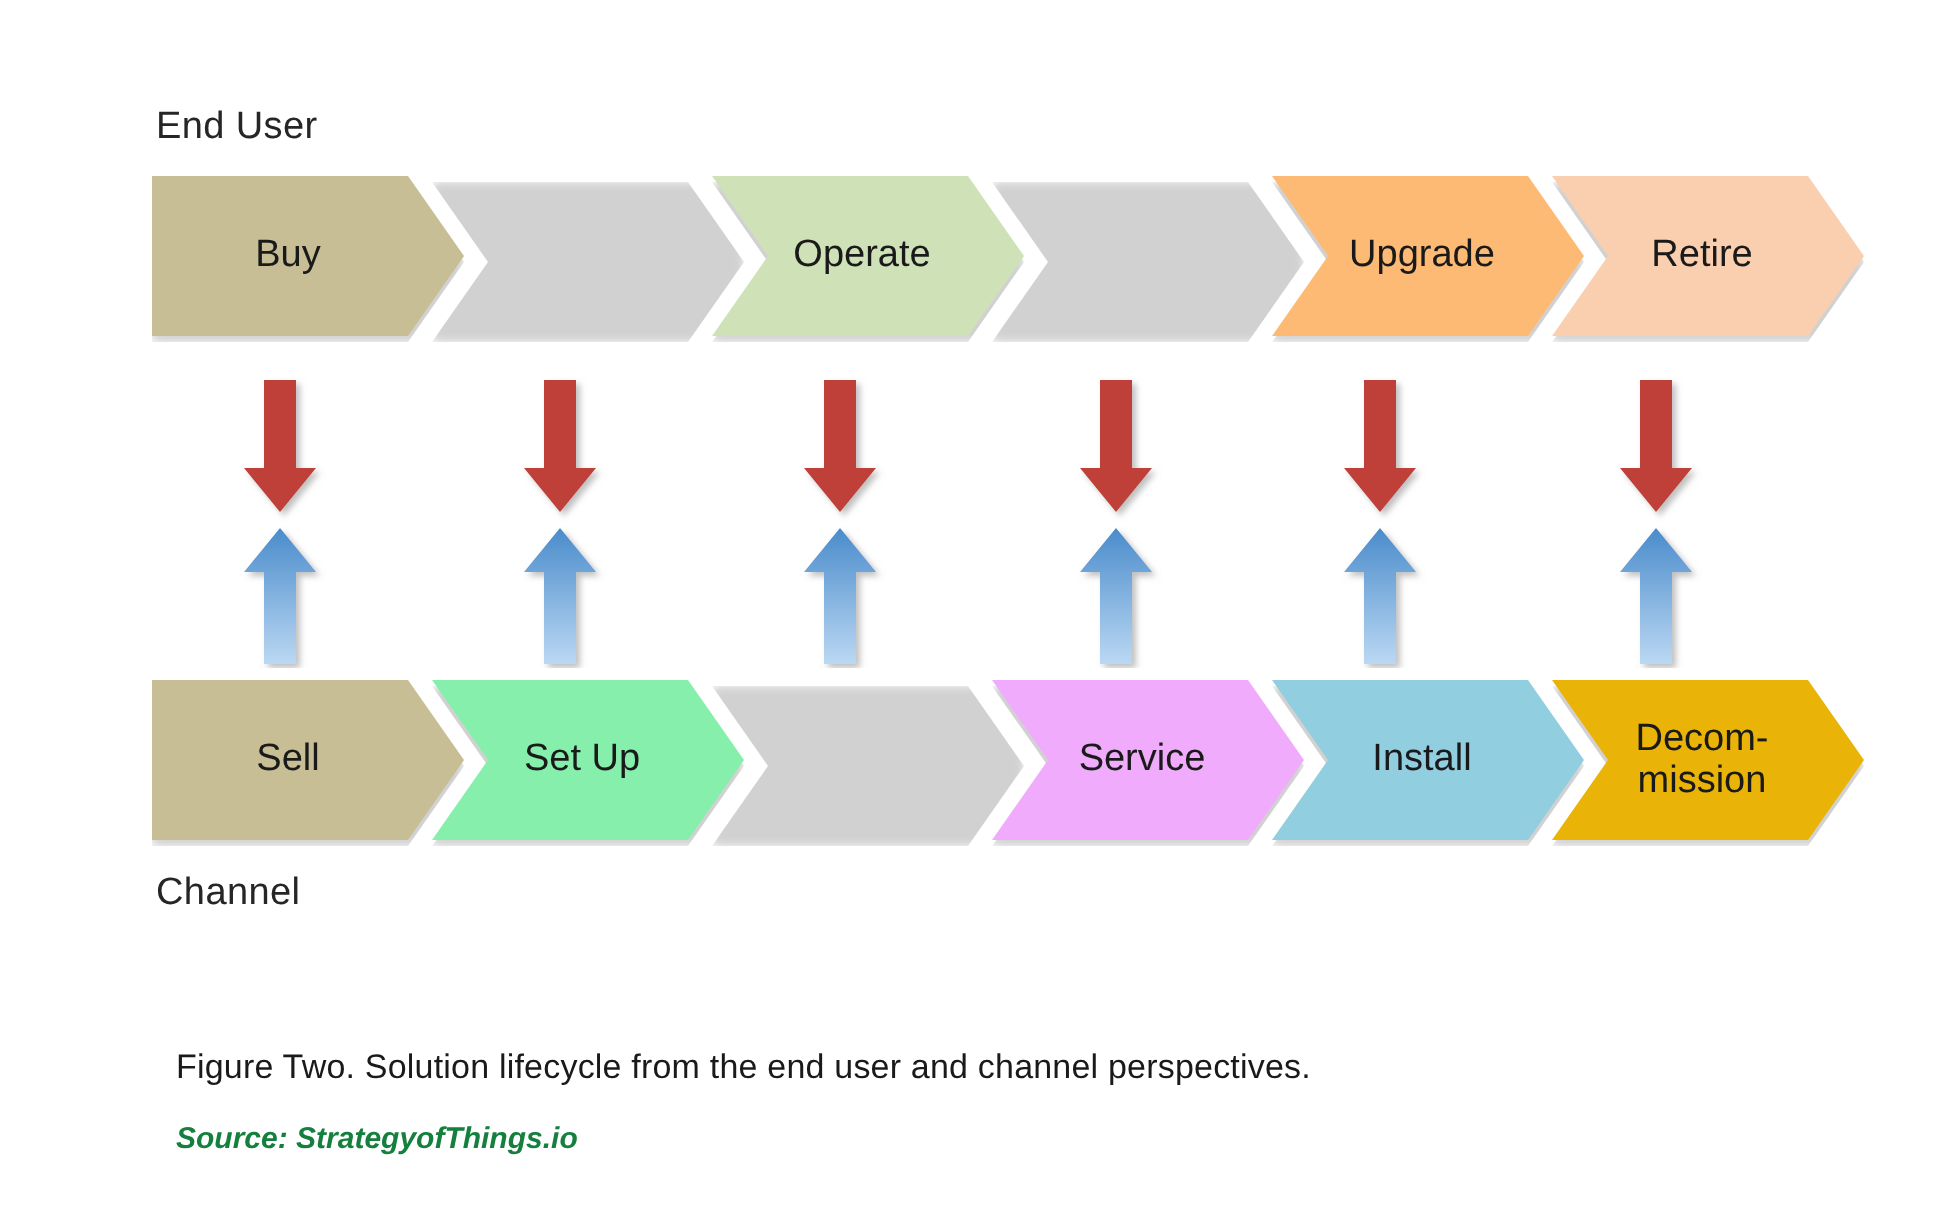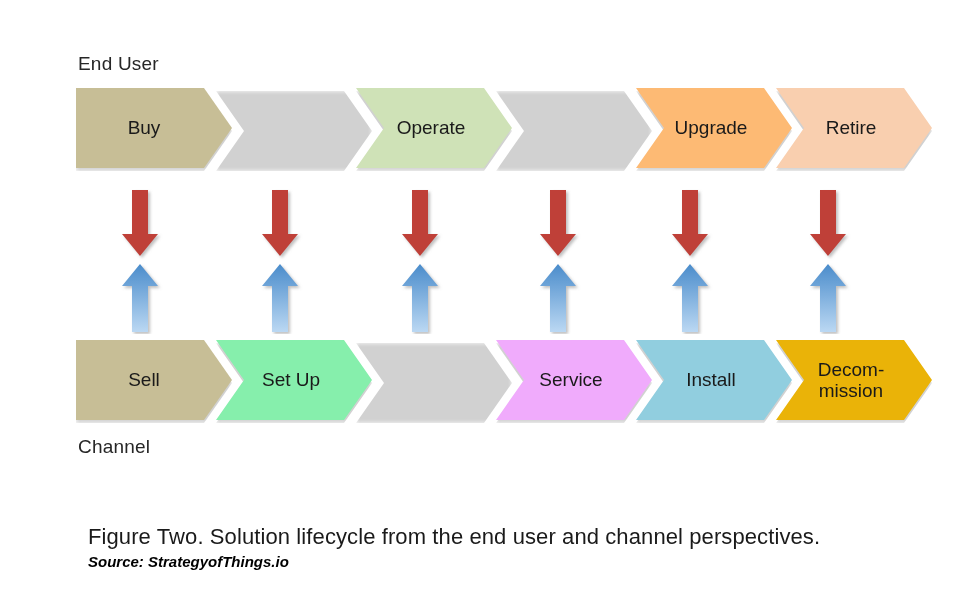--- a/index.html
+++ b/index.html
@@ -83,31 +83,31 @@
     clip-path: polygon(0 0, calc(100% - 28px) 0, 100% 50%, calc(100% - 28px) 100%, 0 100%);
   }
 
   
   #arrows { position: absolute; left: 0; top: 0; width: 975px; height: 605px; pointer-events: none; }
   .arrow-pair { position: absolute; pointer-events: auto; }
 
   
   #caption { position: absolute; left: 88px; top: 524px; }
   #caption-main {
-    font-size: 22px;
+    font-size: 17px;
     color: #1a1a1a;
     white-space: nowrap;
     letter-spacing: 0.1px;
   }
   #caption-source {
-    margin-top: 3px;
+    margin-top: 17px;
     font-size: 15px;
     font-style: italic;
     font-weight: bold;
-    color: #000000;
+    color: #15803d;
     white-space: nowrap;
   }
 </style>
 </head>
 <body>
 
 <div id="figure">
 
   <div class="row-label" id="label-end-user">End User</div>
 

